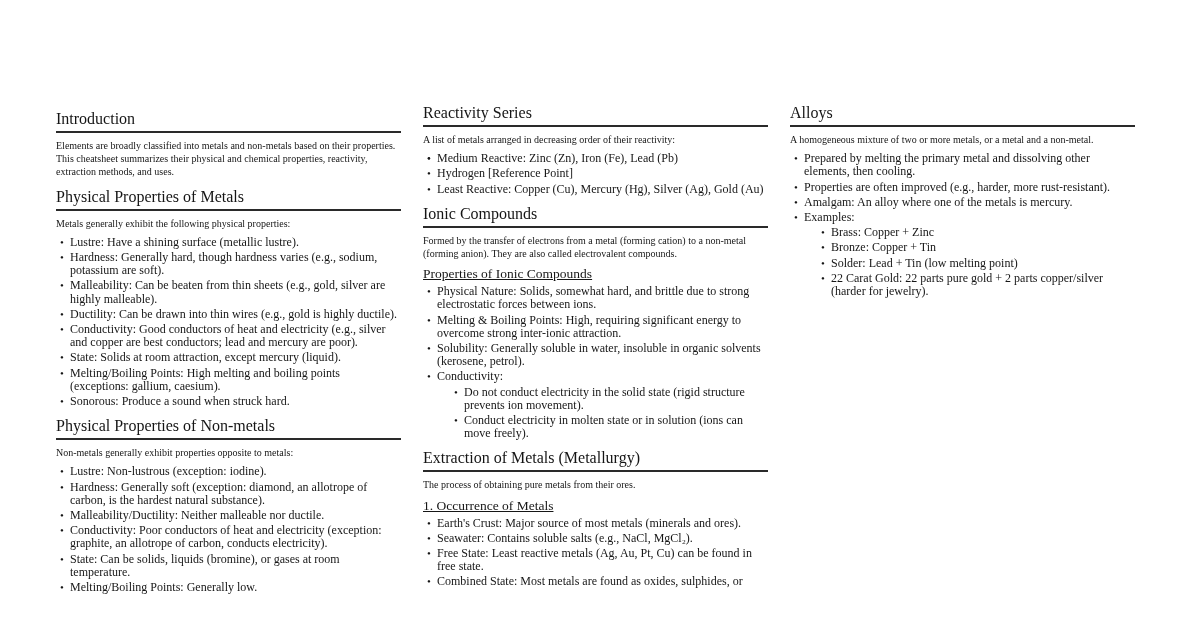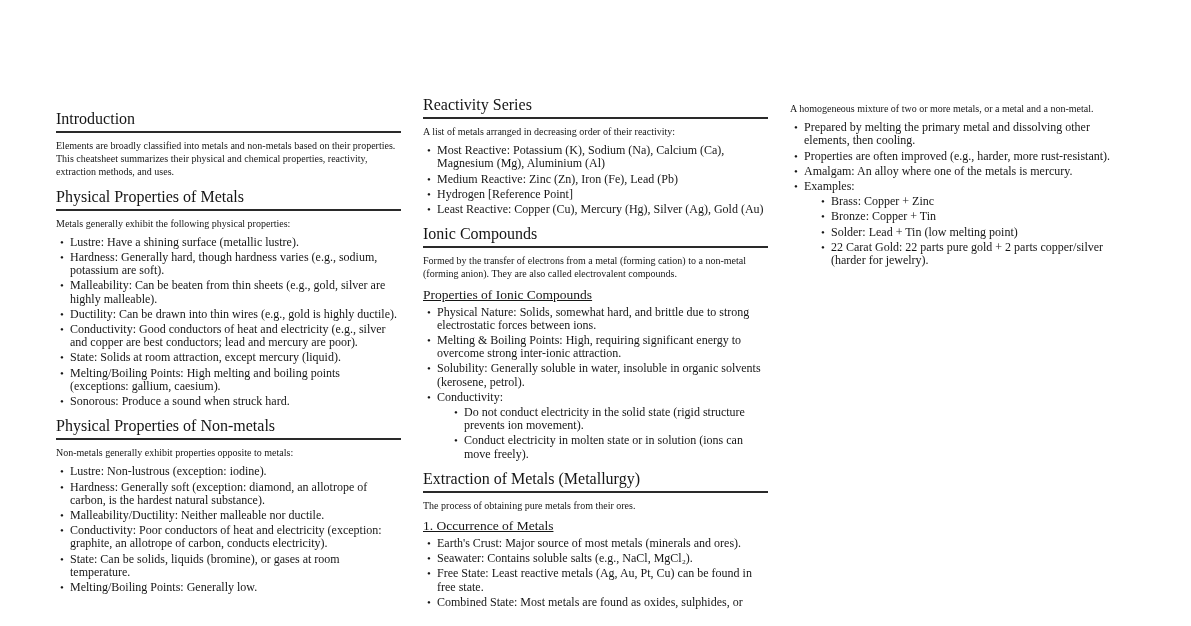--- a/index.html
+++ b/index.html
@@ -31,21 +31,21 @@
   }
   .section-heading {
     font-size: 16px;
     line-height: 18px;
     font-weight: 400;
     color: #151515;
     border-bottom: 2px solid #2a2a2a;
     padding-bottom: 3px;
     margin: 9px 0 4px 0;
   }
-  .section:first-child > .section-heading { margin-top: 0; }
+  .section:first-child > .section-heading { margin-top: 8px; }
   .col-1 > .section:first-child > .section-heading { margin-top: 14px; }
   .para {
     font-size: 10px;
     line-height: 13.2px;
     margin: 6px 0 6px 0;
   }
   .subheading {
     font-size: 13.5px;
     line-height: 15px;
     font-weight: 400;
@@ -111,21 +111,21 @@
             <li><span class="bullet">•</span><span class="item-text">State: Can be solids, liquids (bromine), or gases at room temperature.</span></li>
             <li><span class="bullet">•</span><span class="item-text">Melting/Boiling Points: Generally low.</span></li>
           </ul>
         </div>
       </div>
       <div class="col col-2">
         <div class="section">
           <div class="section-heading">Reactivity Series</div>
           <div class="para">A list of metals arranged in decreasing order of their reactivity:</div>
           <ul class="list">
-            <li><span class="bullet">•</span><span class="item-text">Most Reactive: Potassium (K), Sodium (Na), Calcium (Ca), Magnesium (Mg), Aluminium (Al)</span></li>
+            <li><span class="bullet">•</span></li>
             <li><span class="bullet">•</span><span class="item-text">Medium Reactive: Zinc (Zn), Iron (Fe), Lead (Pb)</span></li>
             <li><span class="bullet">•</span><span class="item-text">Hydrogen [Reference Point]</span></li>
             <li><span class="bullet">•</span><span class="item-text">Least Reactive: Copper (Cu), Mercury (Hg), Silver (Ag), Gold (Au)</span></li>
           </ul>
         </div>
         <div class="section">
           <div class="section-heading">Ionic Compounds</div>
           <div class="para">Formed by the transfer of electrons from a metal (forming cation) to a non-metal (forming anion). They are also called electrovalent compounds.</div>
           <div class="subheading">Properties of Ionic Compounds</div>
           <ul class="list">
@@ -145,20 +145,21 @@
           <ul class="list">
             <li><span class="bullet">•</span><span class="item-text">Earth's Crust: Major source of most metals (minerals and ores).</span></li>
             <li><span class="bullet">•</span><span class="item-text">Seawater: Contains soluble salts (e.g., NaCl, MgCl₂).</span></li>
             <li><span class="bullet">•</span><span class="item-text">Free State: Least reactive metals (Ag, Au, Pt, Cu) can be found in free state.</span></li>
             <li><span class="bullet">•</span><span class="item-text">Combined State: Most metals are found as oxides, sulphides, or</span></li>
           </ul>
         </div>
       </div>
       <div class="col col-3">
         <div class="section">
+          <div class="section-heading">Alloys</div>
           <div class="para">A homogeneous mixture of two or more metals, or a metal and a non-metal.</div>
           <ul class="list">
             <li><span class="bullet">•</span><span class="item-text">Prepared by melting the primary metal and dissolving other elements, then cooling.</span></li>
             <li><span class="bullet">•</span><span class="item-text">Properties are often improved (e.g., harder, more rust-resistant).</span></li>
             <li><span class="bullet">•</span><span class="item-text">Amalgam: An alloy where one of the metals is mercury.</span></li>
             <li><span class="bullet">•</span><span class="item-text">Examples:</span><ul class="list nested">
                 <li><span class="bullet">•</span><span class="item-text">Brass: Copper + Zinc</span></li>
                 <li><span class="bullet">•</span><span class="item-text">Bronze: Copper + Tin</span></li>
                 <li><span class="bullet">•</span><span class="item-text">Solder: Lead + Tin (low melting point)</span></li>
                 <li><span class="bullet">•</span><span class="item-text">22 Carat Gold: 22 parts pure gold + 2 parts copper/silver (harder for jewelry).</span></li>

